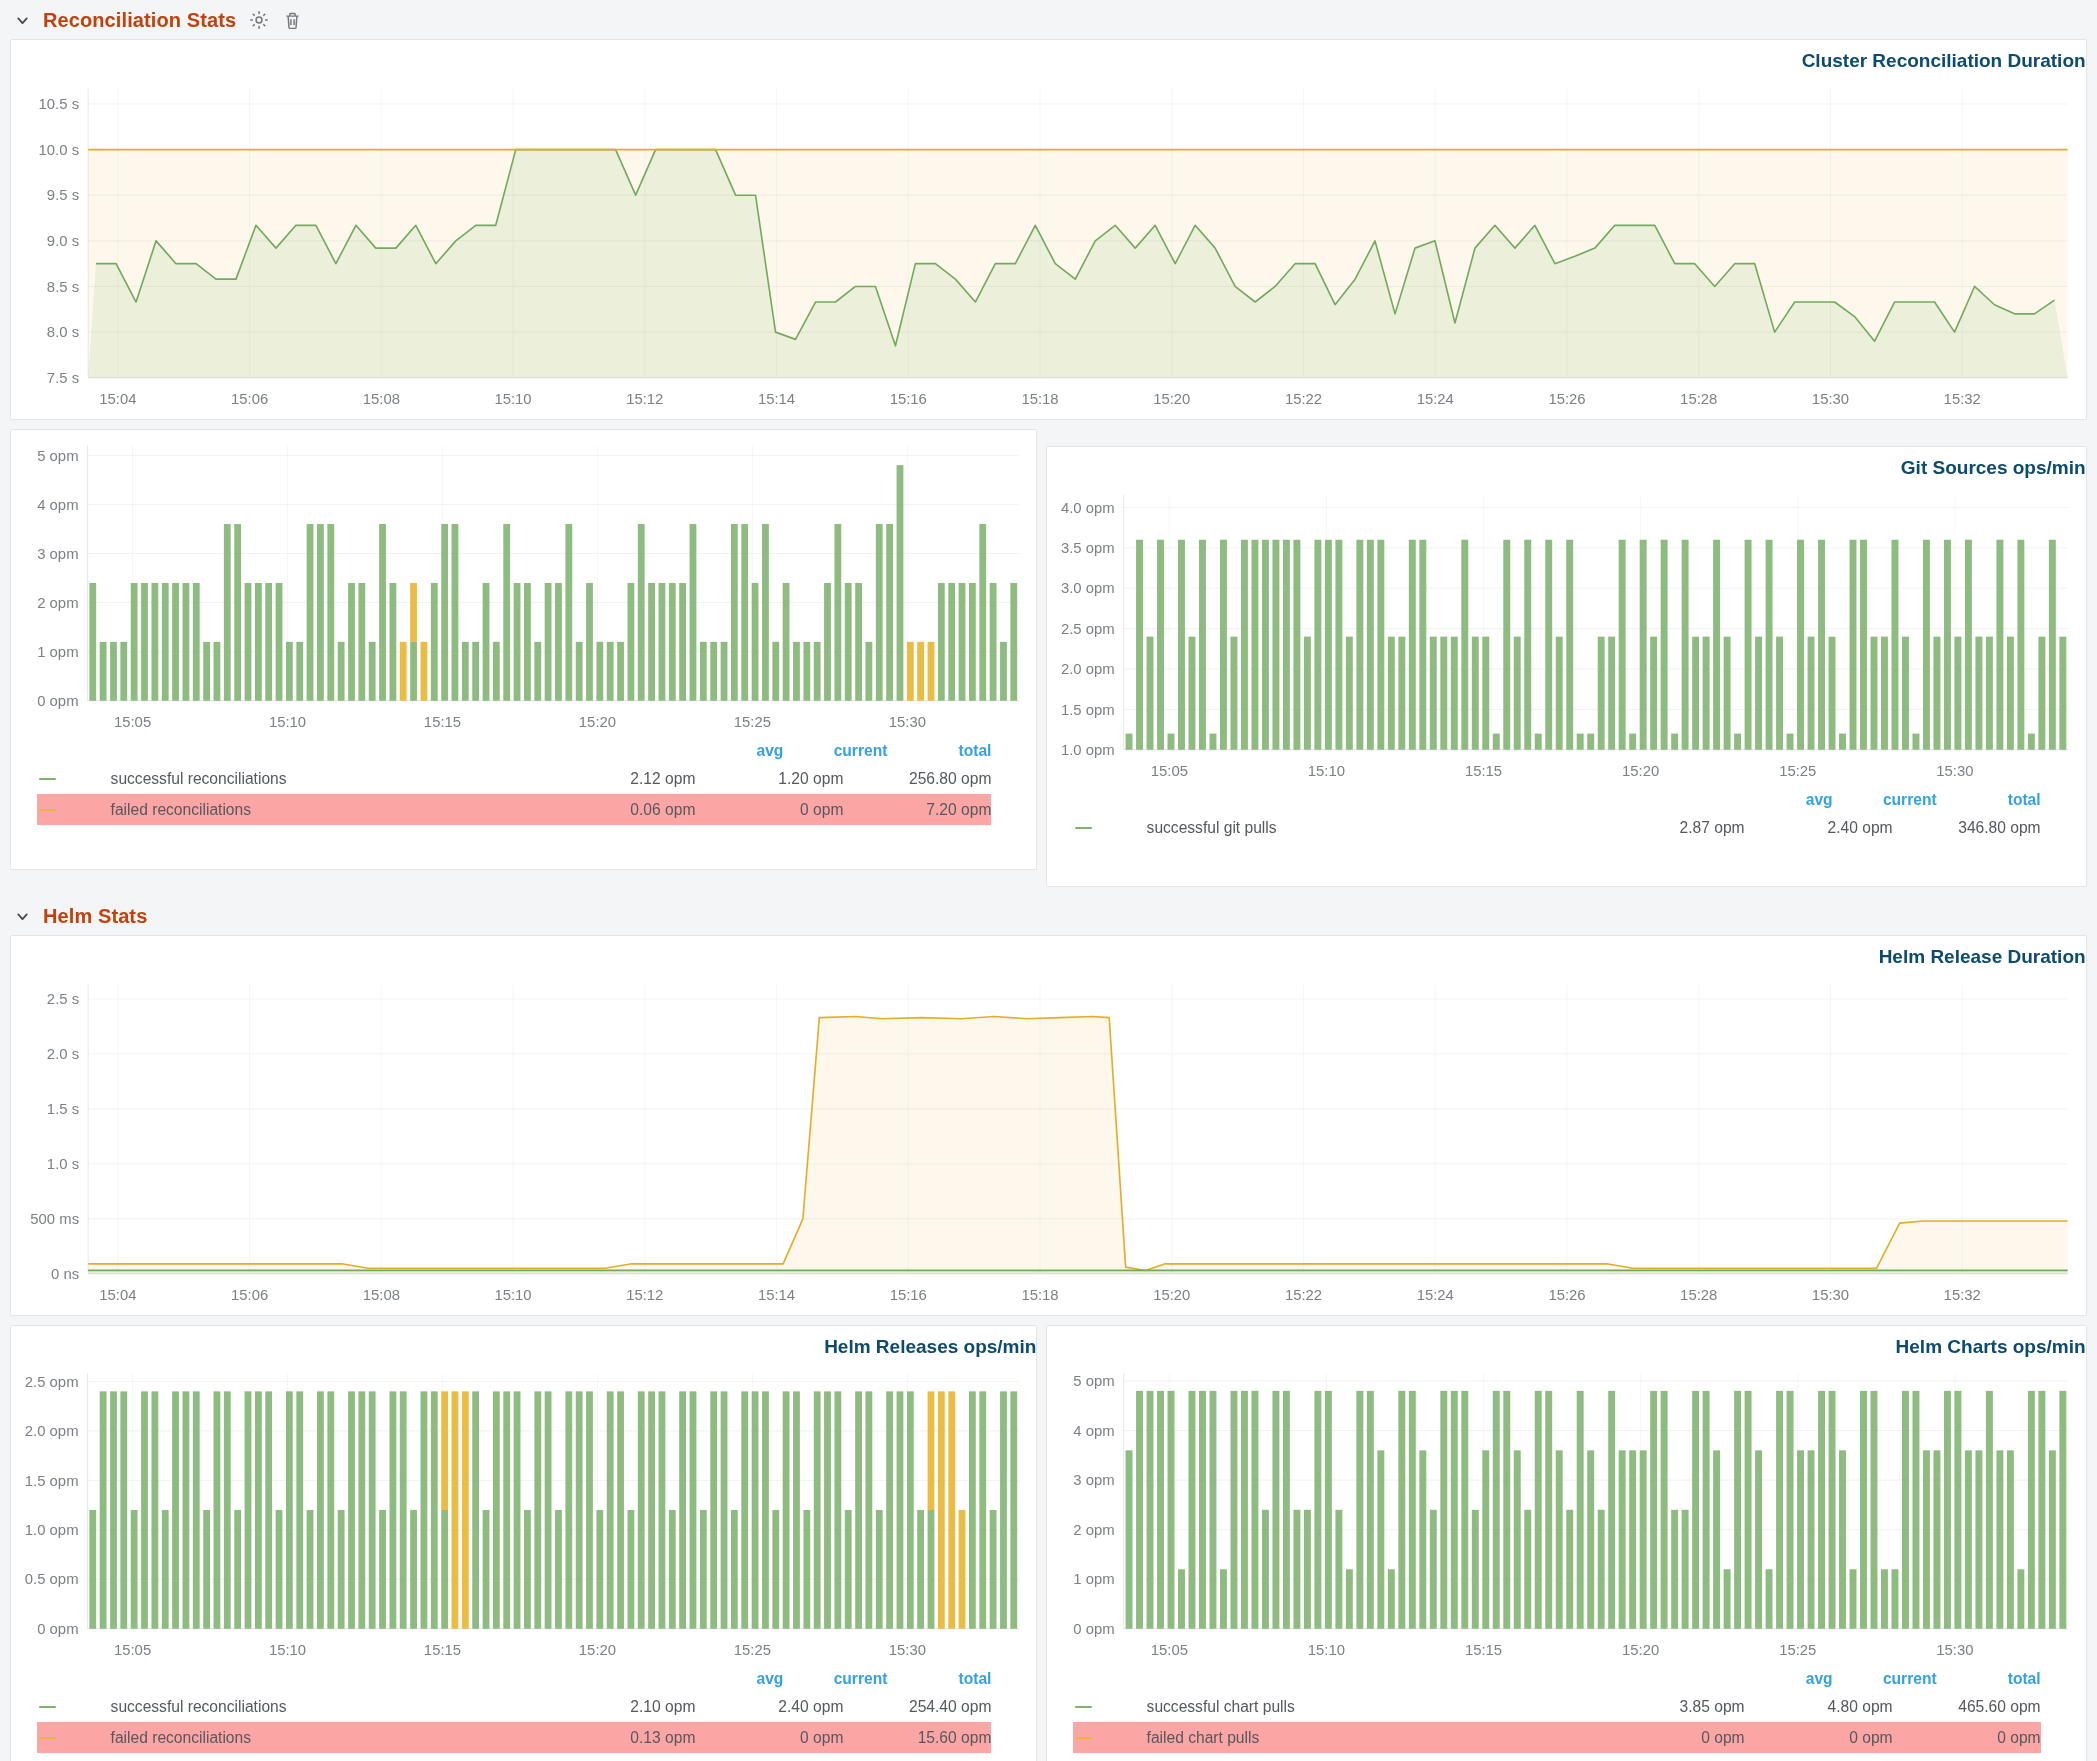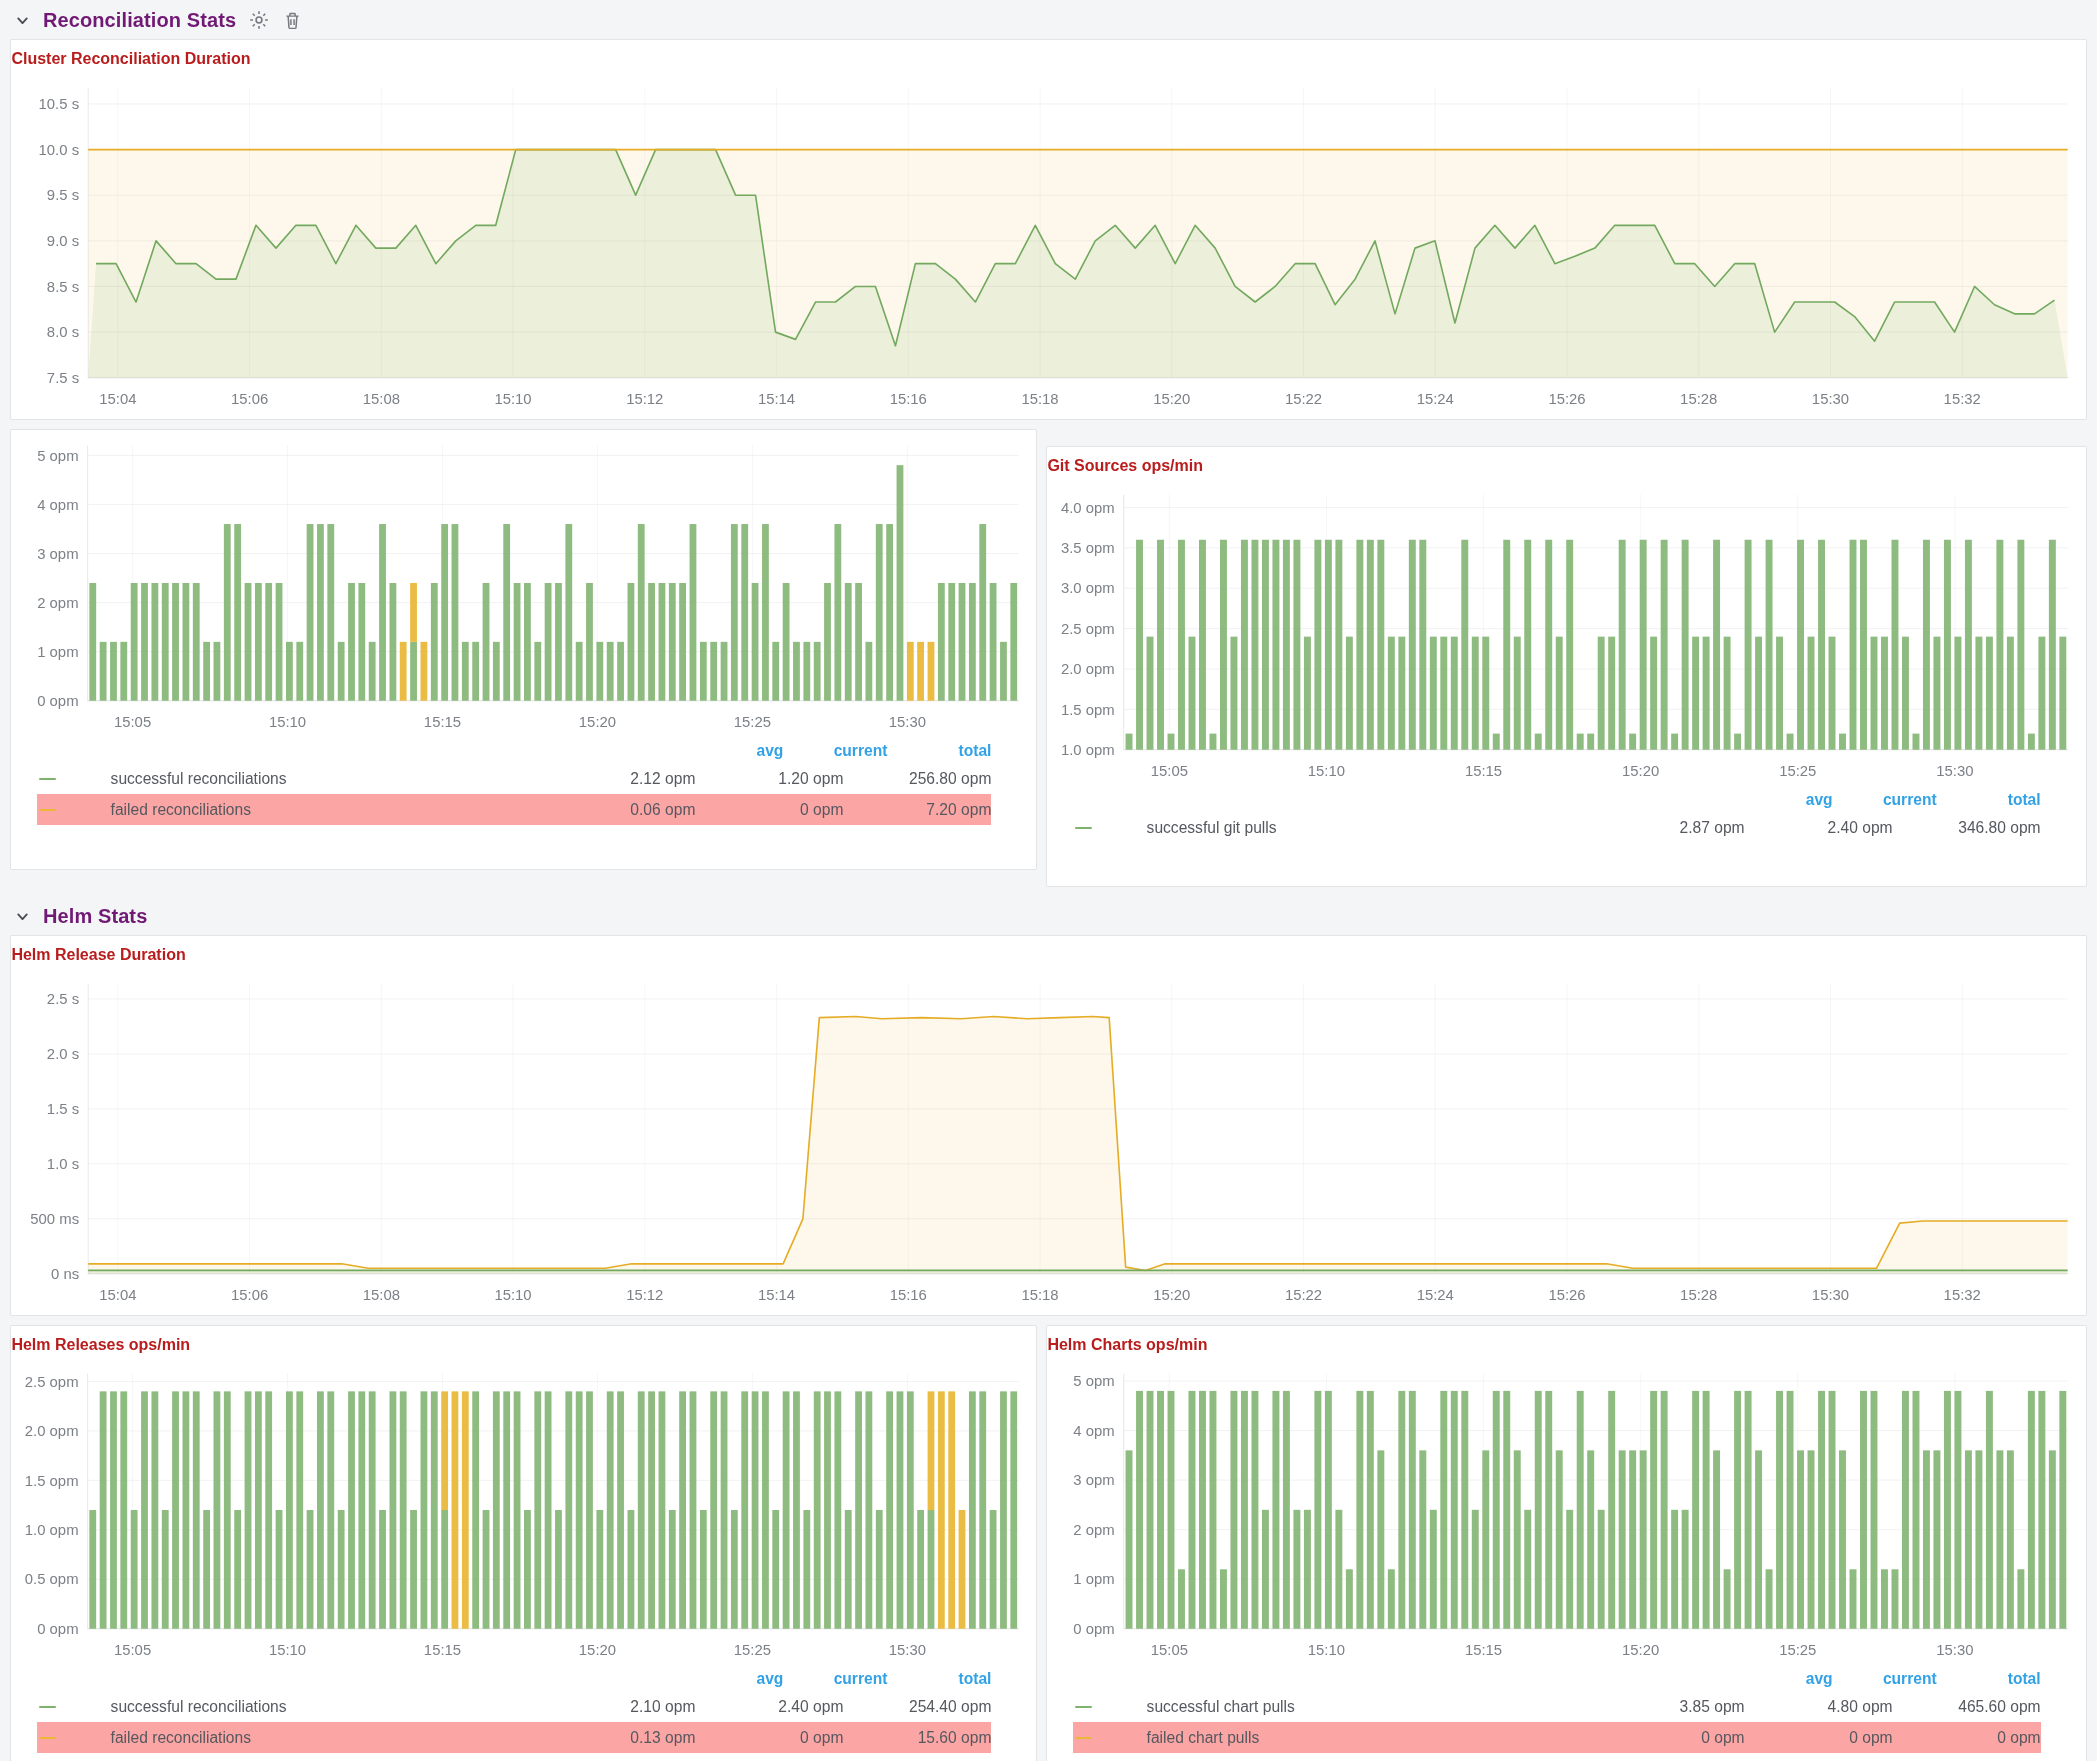--- a/index.html
+++ b/index.html
@@ -6,33 +6,33 @@
   html,body { width:2097px; height:1761px; overflow:hidden; }
   body {
     background:#f4f5f6;
     font-family:"Liberation Sans","DejaVu Sans",sans-serif;
     color:#45484e;
   }
   .section-header{
     display:flex; align-items:center; gap:11.7px;
     padding:9px 0 7.8px 14.3px; height:39px;
   }
-  .section-title{ font-size:20px; font-weight:700; color:#701a75; letter-spacing:0.1px;text-align:center; }
+  .section-title{ font-size:20px; font-weight:700; color:#c2410c; letter-spacing:0.1px;text-align:center; }
   .hicon{ color:#75787e; display:flex; align-items:center; cursor:pointer; }
   .chev{ color:#4a4d53; display:flex; align-items:center; }
   .row{ display:flex; gap:9px; margin:0 10.4px 9px 10.4px; }
   .panel{
     background:#ffffff; border:0.6px solid #e2e4e6; border-radius:1.9px;
     display:flex; flex-direction:column; position:relative;
   }
   .panel.full{ flex:1; }
   .panel.half-l{ width:1027px; }
   .panel.half-r{ flex:1; }
   .panel-title{
-    text-align:left; font-size:16px; font-weight:600; color:#b91c1c;
+    text-align:right; font-size:19px; font-weight:600; color:#0c4a6e;
     padding:10.4px 0 1.3px 0; height:32px; cursor:pointer;
   }
   svg.chart{ display:block; width:100%; }
   svg.chart.tall{ height:342px; }
   svg.chart.short{ height:307px; }
   svg.chart text.tick{ font-size:23px; fill:#7c8087; font-family:"Liberation Sans","DejaVu Sans",sans-serif; }
   .legend{ padding:1.3px 45px 6.5px 26px; }
   .legend-header{ display:flex; justify-content:flex-end; height:25px; align-items:center; }
   .legend-header span{
     width:104px; text-align:right; font-size:15.6px; font-weight:700; color:#33a2e5; cursor:pointer;

